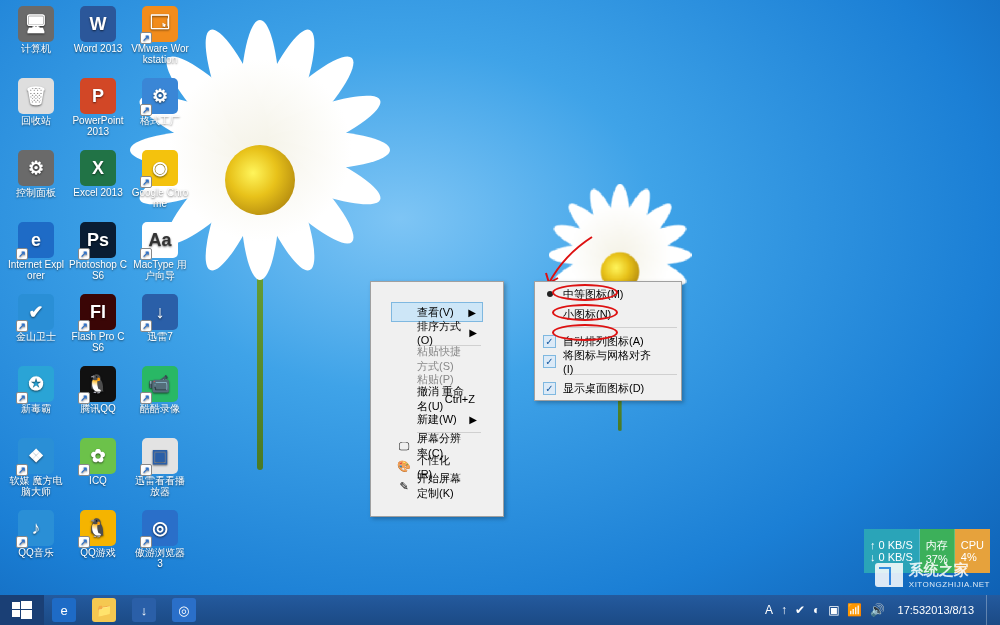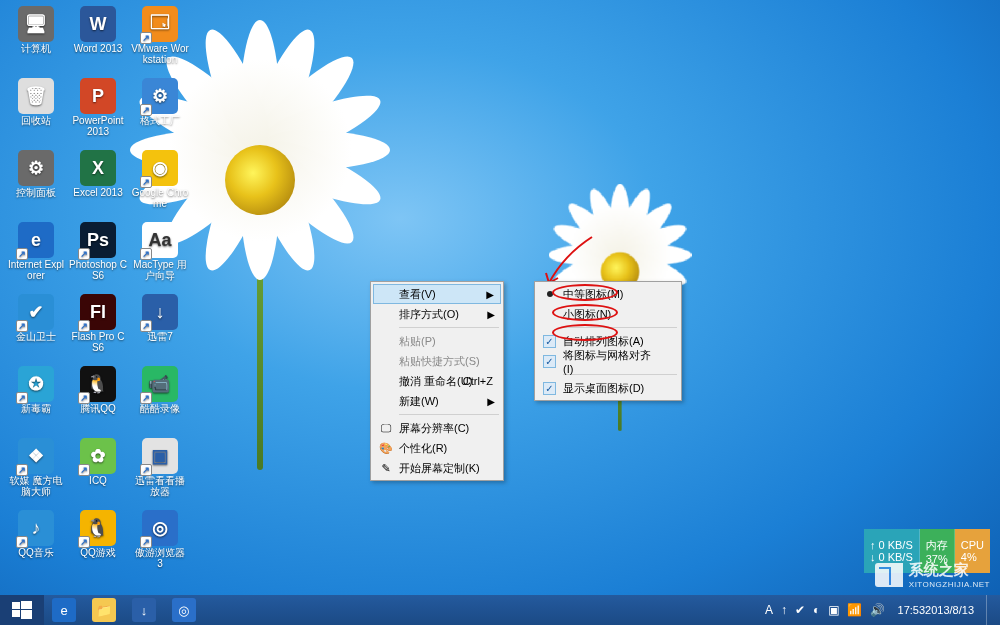--- a/index.html
+++ b/index.html
@@ -9,21 +9,21 @@
 .flower.big{left:260px;top:50px}
 .flower.small{left:620px;top:200px;transform:scale(.55)}
 .petal{position:absolute;width:40px;height:130px;background:linear-gradient(to top,#f5f3e8 0%,#fff 70%);border-radius:50% 50% 50% 50%/70% 70% 30% 30%;transform-origin:50% 100%}
 .center{position:absolute;left:-35px;top:95px;width:70px;height:70px;border-radius:50%;background:radial-gradient(circle at 40% 40%,#fff55b 0%,#e8c21a 40%,#b38a0f 80%)}
 .stem{position:absolute;left:-3px;top:160px;width:6px;height:260px;background:linear-gradient(to bottom,#6fa83a,#4a7a25);border-radius:3px}
 #icons{position:absolute;left:0;top:0;display:grid;grid-template-columns:repeat(3,60px);grid-auto-rows:70px;gap:2px;padding:4px 6px}
 .dicon{display:flex;flex-direction:column;align-items:center;justify-content:flex-start;text-align:center;color:#fff;text-shadow:0 1px 2px rgba(0,0,0,.6);cursor:default;padding-top:2px}
 .dicon .ig{width:36px;height:36px;border-radius:5px;display:flex;align-items:center;justify-content:center;font-size:18px;color:#fff;font-weight:bold;position:relative;margin-bottom:1px}
 .dicon .ig .sc{position:absolute;left:-2px;bottom:-2px;width:12px;height:12px;background:#fff;border:1px solid #888;border-radius:2px;font-size:9px;color:#2a6fc9;line-height:10px;text-align:center}
 .dicon .lbl{font-size:10px;line-height:11px;max-width:58px;word-break:break-all}
-#ctxmenu{position:absolute;left:370px;top:281px;width:134px;background:#f0f0f0;border:1px solid #a0a0a0;box-shadow:2px 2px 4px rgba(0,0,0,.25);padding:2px}
+#ctxmenu{position:absolute;left:370px;top:281px;width:134px;background:#f0f0f0;border:1px solid #a0a0a0;box-shadow:2px 2px 4px rgba(0,0,0,.25);padding:20px}
 #submenu{position:absolute;left:534px;top:281px;width:148px;background:#f0f0f0;border:1px solid #a0a0a0;box-shadow:2px 2px 4px rgba(0,0,0,.25);padding:2px}
 .mi{display:flex;align-items:center;height:20px;padding:0 18px 0 26px;position:relative;color:#000}
 .mi.hov{background:#cde6f7;border:1px solid #7fb8e0;height:20px;padding:0 17px 0 25px}
 .mi.dis{color:#888}
 .mi .arrow{position:absolute;right:6px;font-size:10px}
 .mi .chk{position:absolute;left:6px;width:13px;height:13px;border:1px solid #7fb8e0;background:#dceaf7;font-size:10px;text-align:center;line-height:11px;color:#1a5aa0}
 .mi .dot{position:absolute;left:10px;width:6px;height:6px;border-radius:50%;background:#222}
 .mi .ic{position:absolute;left:6px;width:14px;height:14px;display:flex;align-items:center;justify-content:center;font-size:11px}
 .msep{height:1px;background:#d0d0d0;margin:3px 2px 3px 26px}
 .ellipse{position:absolute;border:2px solid #d11;border-radius:50%;pointer-events:none}
@@ -201,24 +201,24 @@
       <div class="mi hov">
         <span>查看(V)</span>
         <span class="arrow">▶</span>
       </div>
       <div class="mi">
         <span>排序方式(O)</span>
         <span class="arrow">▶</span>
       </div>
       <div class="msep"></div>
       <div class="mi dis">
+        <span>粘贴快捷方式(S)</span>
+      </div>
+      <div class="mi dis">
         <span>粘贴(P)</span>
-      </div>
-      <div class="mi dis">
-        <span>粘贴快捷方式(S)</span>
       </div>
       <div class="mi">
         <span>撤消 重命名(U)</span>
         <span style="position: absolute; right: 8px;">Ctrl+Z</span>
       </div>
       <div class="mi">
         <span>新建(W)</span>
         <span class="arrow">▶</span>
       </div>
       <div class="msep"></div>

